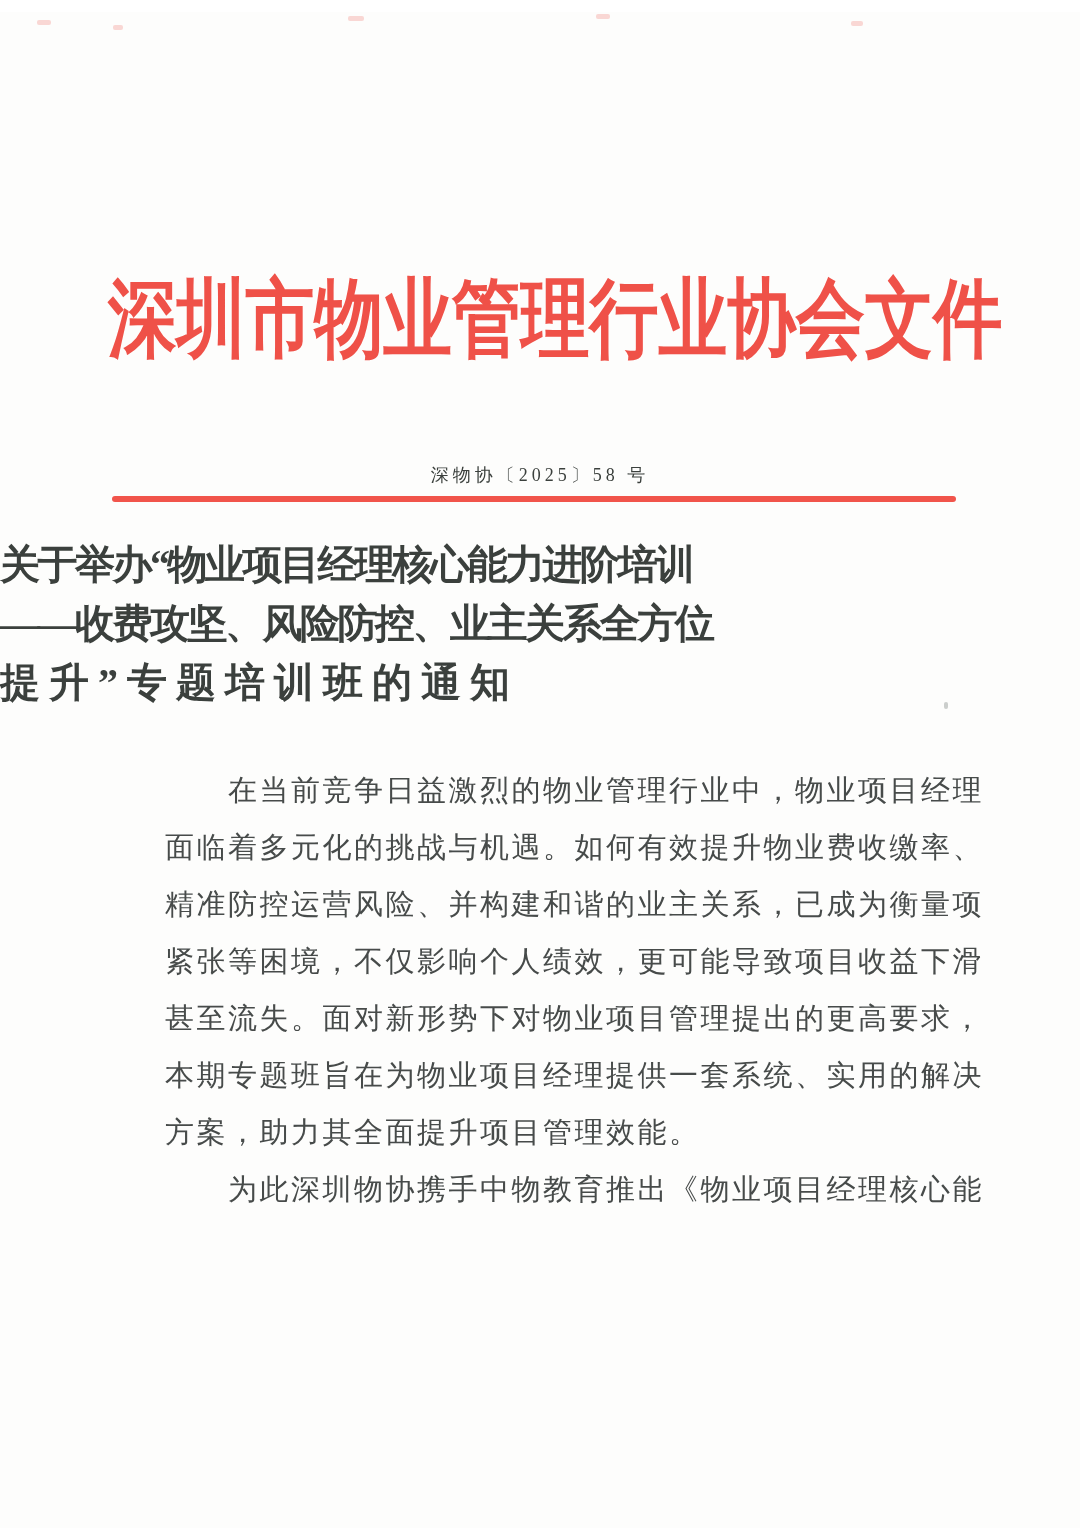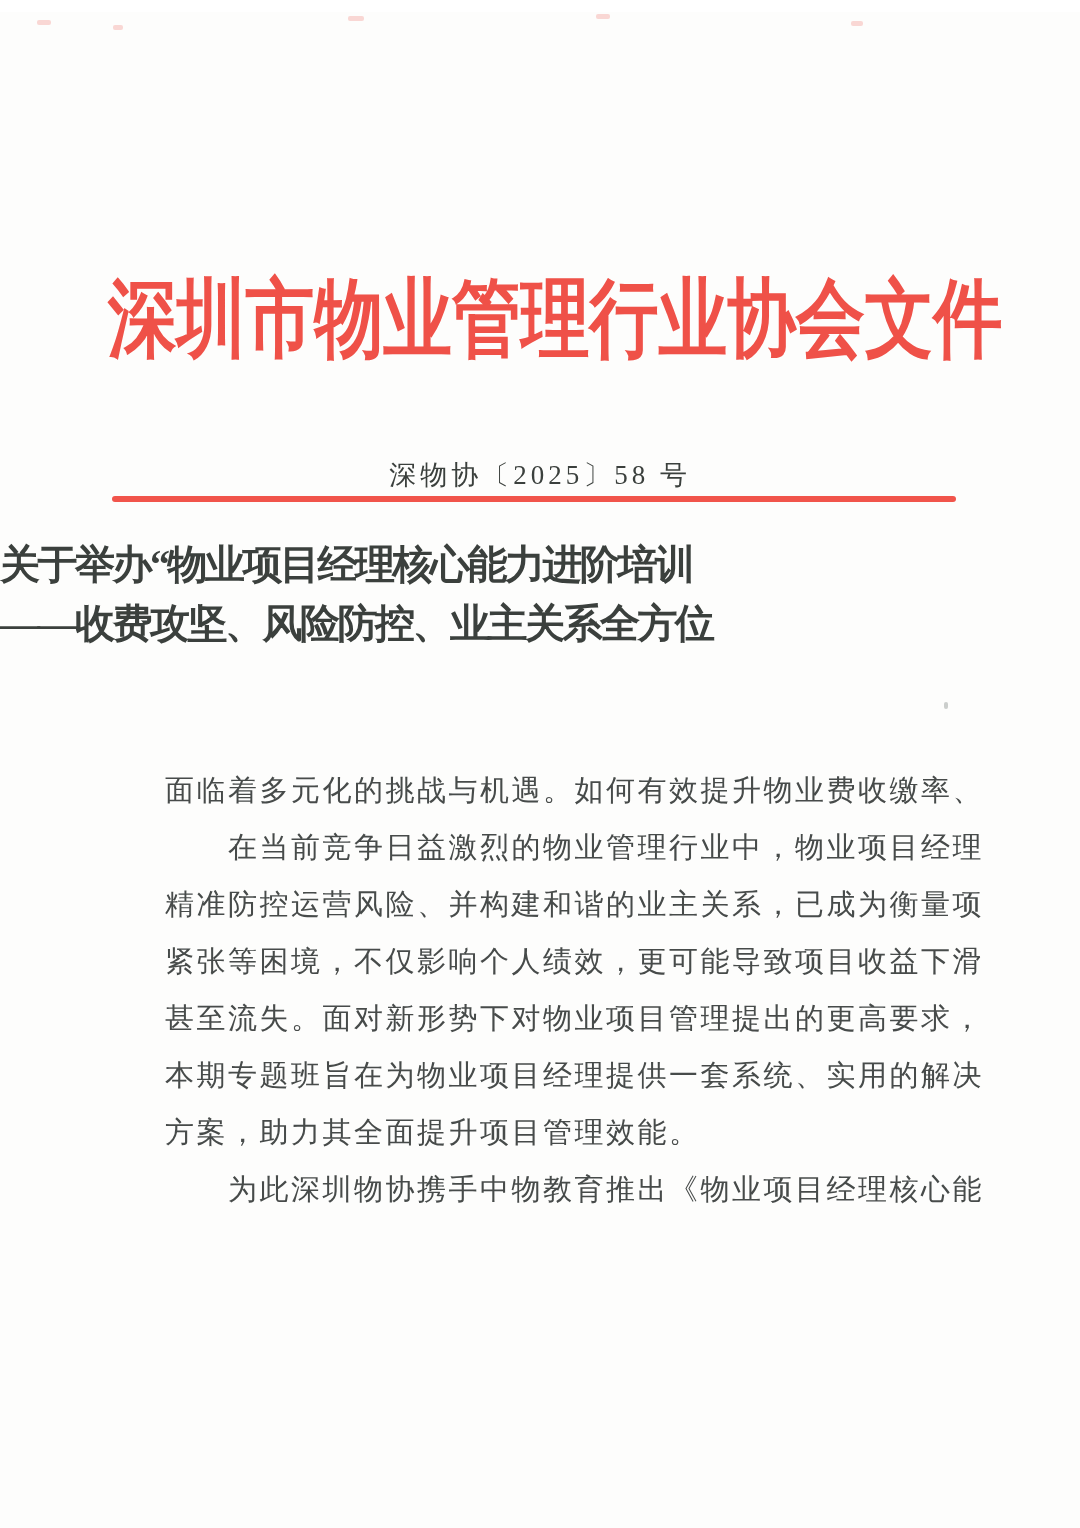--- a/index.html
+++ b/index.html
@@ -39,21 +39,21 @@
     transform-origin: center;
     white-space: nowrap;
     letter-spacing: 0px;
   }
   .doc-number {
     position: absolute;
     top: 446px;
     left: 0;
     width: 100%;
     text-align: center;
-    font-size: 27px;
+    font-size: 18px;
     line-height: 34px;
     letter-spacing: 4px;
     color: var(--heading_text, #3e4441);
     white-space: nowrap;
   }
   .red-rule {
     position: absolute;
     top: 484px;
     left: 112px;
     width: 844px;
@@ -111,25 +111,26 @@
 
   <div class="masthead">深圳市物业管理行业协会文件</div>
 
   <div class="doc-number">深物协〔2025〕58 号</div>
 
   <div class="red-rule"></div>
 
   <div class="notice-title">
     <div class="t-line">关于举办“物业项目经理核心能力进阶培训</div>
     <div class="t-line">——收费攻坚、风险防控、业主关系全方位</div>
+    <div class="t-line wide">提升”专题培训班的通知</div>
   </div>
 
   <div class="notice-body">
+    <div class="b-line indent">在当前竞争日益激烈的物业管理行业中，物业项目经理</div>
     <div class="b-line">面临着多元化的挑战与机遇。如何有效提升物业费收缴率、</div>
-    <div class="b-line indent">在当前竞争日益激烈的物业管理行业中，物业项目经理</div>
     <div class="b-line">精准防控运营风险、并构建和谐的业主关系，已成为衡量项</div>
     <div class="b-line">紧张等困境，不仅影响个人绩效，更可能导致项目收益下滑</div>
     <div class="b-line">甚至流失。面对新形势下对物业项目管理提出的更高要求，</div>
     <div class="b-line">本期专题班旨在为物业项目经理提供一套系统、实用的解决</div>
     <div class="b-line">方案，助力其全面提升项目管理效能。</div>
     <div class="b-line indent">为此深圳物协携手中物教育推出《物业项目经理核心能</div>
   </div>
 
 </div>
 

